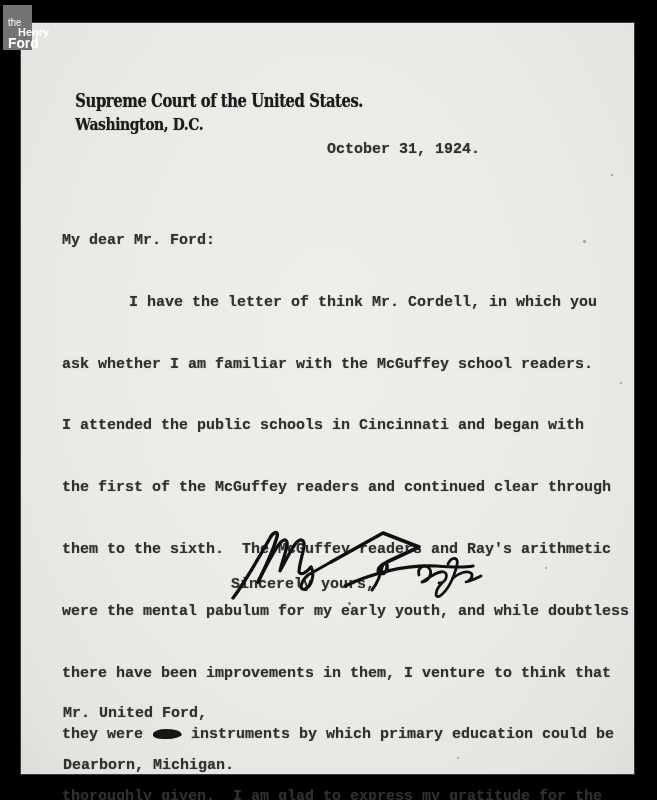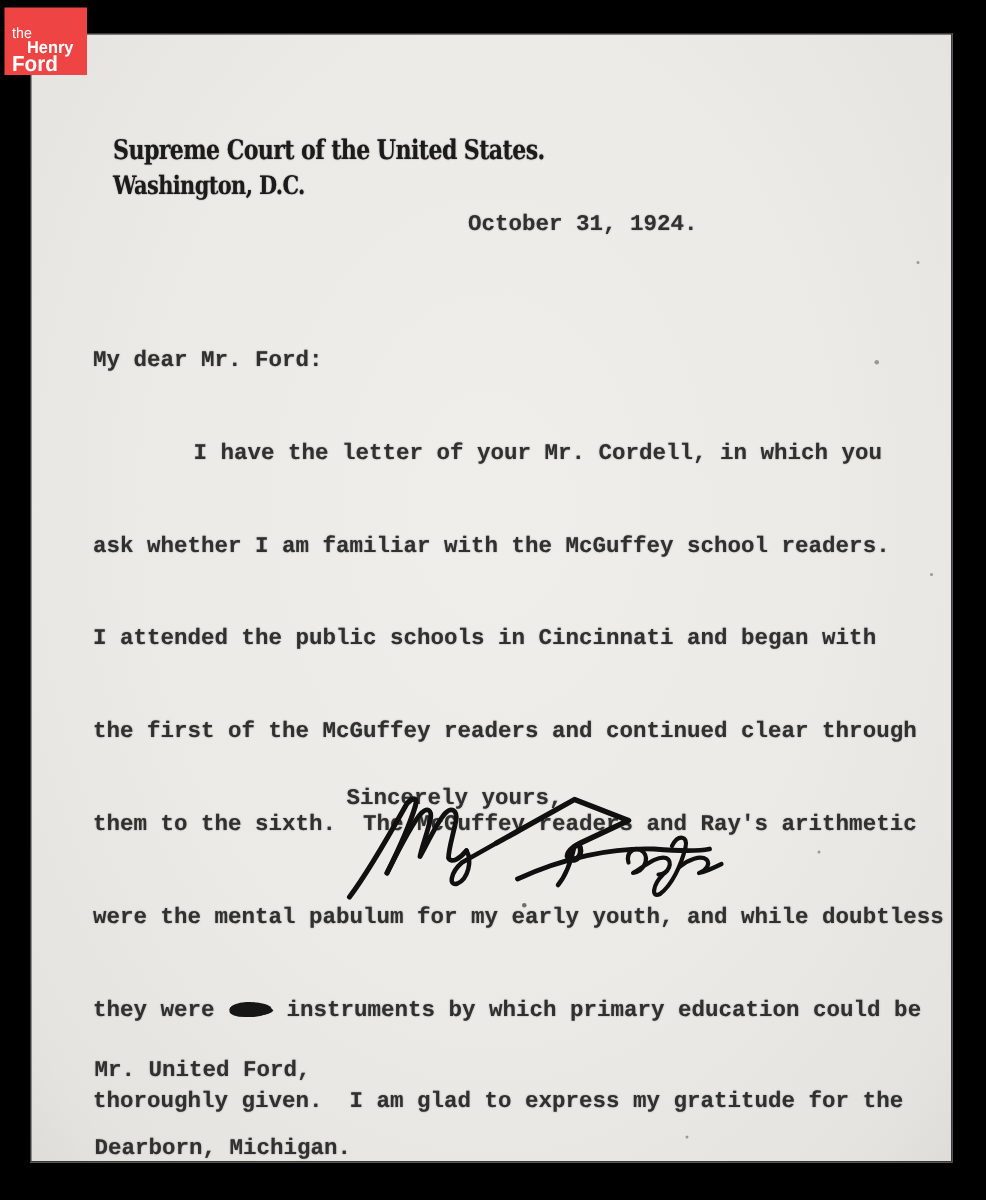--- a/index.html
+++ b/index.html
@@ -28,71 +28,72 @@
     position:absolute;top:68px;left:0;width:100%;text-align:left;
     color:#1b1b1b;
   }
   .lh1,.lh2{
     font-family:"DejaVu Serif",serif;font-weight:bold;
     transform:scaleX(.82);transform-origin:50% 50%;
     text-shadow:0 0 1px rgba(0,0,0,.6);
   }
   .lh1{font-size:18px;letter-spacing:-.5px;}
   .lh2{font-size:17px;margin-top:3px;letter-spacing:-.5px;}
-  .dateline{position:absolute;left:292px;top:119px;}
+  .dateline{position:absolute;left:307px;top:119px;}
   
   .bodyblock{position:absolute;left:42px;top:171px;}
   .line{height:27.8px;line-height:27.8px;}
   .line.indent{padding-left:67px;}
   
   .blot{
     display:inline-block;width:28px;height:10px;margin:0 1px;
     background:#161616;vertical-align:-1px;
     border-radius:45% 60% 55% 40% / 65% 50% 60% 40%;
     box-shadow:3px 1px 0 -2px #161616, -2px -1px 0 -2px #161616;
   }
-  .closing{position:absolute;left:211px;top:458px;margin-top:44px;}
+  .closing{position:absolute;left:211px;top:510px;margin-top:44px;}
   .signature{position:absolute;left:203px;top:498px;}
   .recipient{position:absolute;left:43px;top:649px;}
   .recipient .r-line{height:17.5px;line-height:17.5px;}
   
   .speck{position:absolute;width:3px;height:3px;border-radius:50%;background:#9a9a95;}
   .s1{left:563px;top:218px;} .s2{left:600px;top:360px;width:2px;height:2px;}
   .s3{left:328px;top:580px;background:#6f6f6b;} .s4{left:525px;top:545px;width:2px;height:2px;}
   .s5{left:437px;top:735px;width:2px;height:2px;} .s6{left:591px;top:152px;width:2px;height:2px;}
   
   .logo{
-    position:absolute;left:3px;top:5px;width:55px;height:45px;
-    background:#ef4444;z-index:5;
+    position:absolute;left:3px;top:5px;width:29px;height:45px;
+    background:#737373;z-index:5;
   }
   .logo span{position:absolute;color:#fff;line-height:1;transform:scaleX(.95);transform-origin:0 0;}
   .logo-the{left:5px;top:13px;font-size:10px;font-weight:normal;}
   .logo-henry{left:15px;top:22px;font-size:11.5px;font-weight:bold;}
   .logo-ford{left:5px;top:31px;font-size:14.5px;font-weight:bold;}
 </style>
 </head>
 <body>
 
 <div class="paper">
 
   <div class="letterhead">
     <div class="lh1">Supreme Court of the United States.</div>
     <div class="lh2">Washington, D.C.</div>
   </div>
 
   <div class="typed dateline">October 31, 1924.</div>
 
   <div class="bodyblock typed">
     <div class="line">My dear Mr. Ford:</div>
-    <div class="line indent">I have the letter of your Mr. Cordell, in which you</div>
+    <div class="line indent">I have the letter of think Mr. Cordell, in which you</div>
     <div class="line">ask whether I am familiar with the McGuffey school readers.</div>
     <div class="line">I attended the public schools in Cincinnati and began with</div>
     <div class="line">the first of the McGuffey readers and continued clear through</div>
     <div class="line">them to the sixth.  The McGuffey readers and Ray's arithmetic</div>
     <div class="line">were the mental pabulum for my early youth, and while doubtless</div>
+    <div class="line">there have been improvements in them, I venture to think that</div>
     <div class="line"><span>they were </span><span class="blot"></span><span> instruments by which primary education could be</span></div>
     <div class="line">thoroughly given.  I am glad to express my gratitude for the</div>
     
   </div>
 
   <div class="typed closing">Sincerely yours,</div>
 
   <svg class="signature" width="262" height="96" viewBox="0 0 262 96" fill="none" stroke="#101010" stroke-linecap="round" stroke-linejoin="round">
     <path stroke-width="3.4" d="M 10 78 C 22 62, 38 34, 47 18 C 50 12, 56 10, 54 17 C 49 34, 40 52, 35 62"></path>
     <path stroke-width="3.2" d="M 35 62 C 42 48, 52 28, 58 22 C 62 18, 65 20, 64 26 C 62 35, 58 45, 57 51 C 62 42, 69 27, 74 22 C 78 18, 82 20, 81 27 C 79 37, 76 46, 76 52 C 78 56, 84 52, 88 47"></path>

